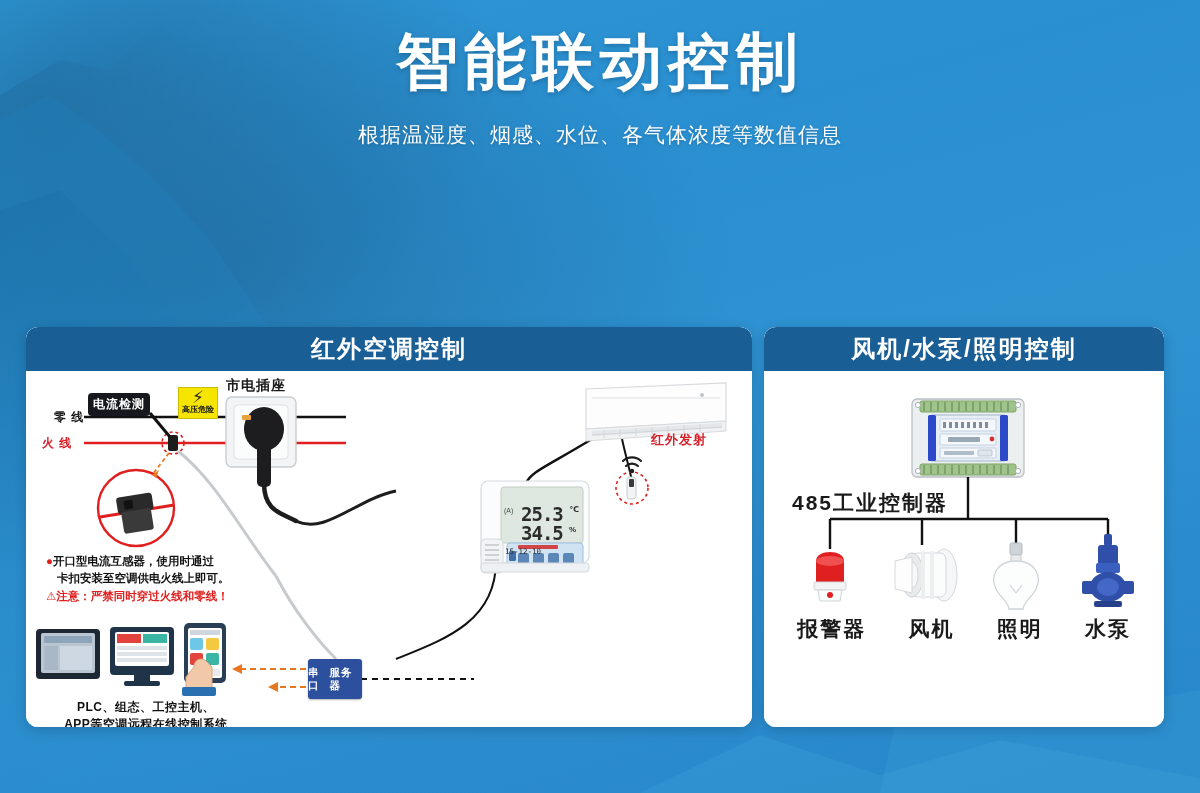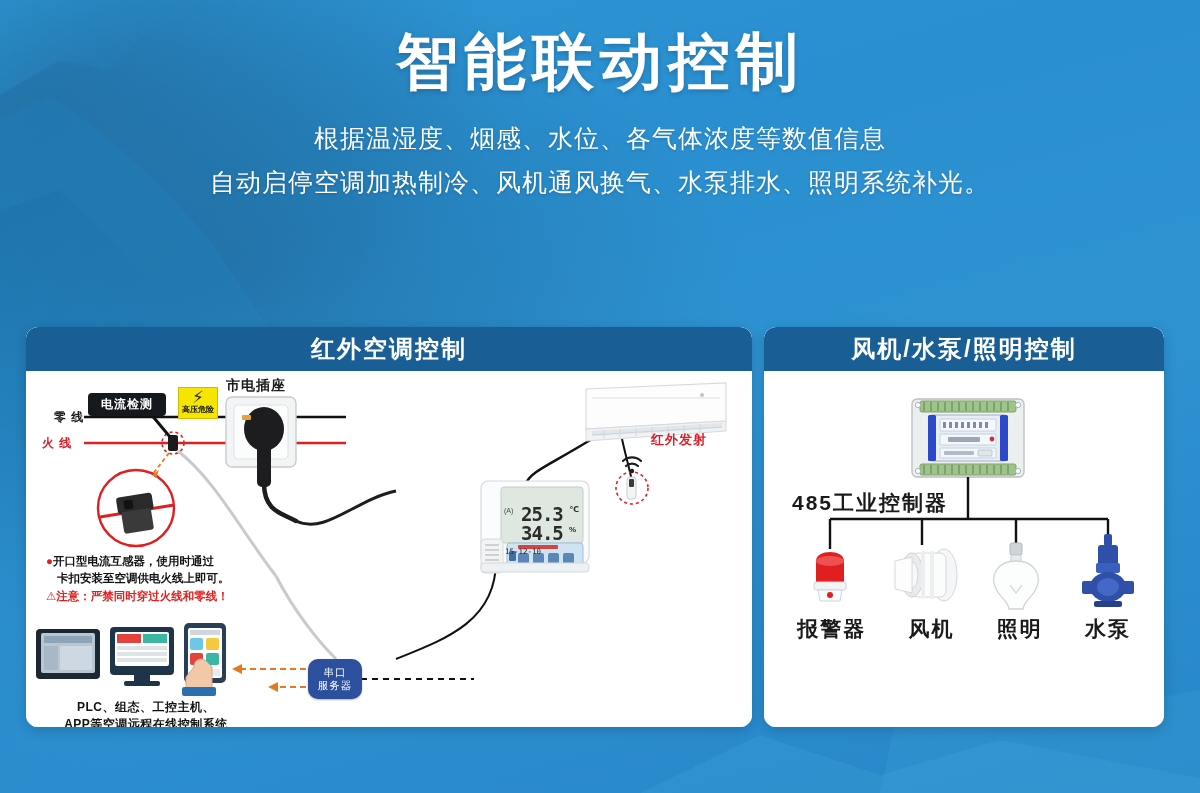--- a/index.html
+++ b/index.html
@@ -25,21 +25,21 @@
     line-height: 1.15; text-shadow: 0 2px 5px rgba(0,40,70,0.28);
   }
   .pill-wrap { margin-top: 14px; display: flex; justify-content: center; }
   .pill {
     display: inline-block; padding: 9px 34px 11px; border-radius: 24px;
     background: linear-gradient(180deg, #f4e3b4 0%, #eecf8f 48%, #e6c179 100%);
     color: #2b2b2b; font-size: 21px; font-weight: bold; letter-spacing: 2px;
     box-shadow: 0 2px 5px rgba(0,40,70,0.18);
   }
   .pill .sep { color: #6a6a6a; font-weight: normal; padding: 0 6px; }
-  .lede { margin-top: 20px; color: #ffffff; font-size: 25px; line-height: 1.75; letter-spacing: 1px;
+  .lede { margin-top: 20px; color: #ffffff; font-size: 21px; line-height: 1.75; letter-spacing: 1px;
           text-shadow: 0 1px 3px rgba(0,40,70,0.25); }
   
   .cards { position: absolute; left: 0; top: 327px; width: 1200px; height: 400px;
            display: flex; gap: 12px; padding: 0 26px; }
   .card { background: #ffffff; border-radius: 12px; position: relative;
           box-shadow: 0 3px 12px rgba(0,30,60,0.22); overflow: hidden; }
   .card.left { width: 726px; }
   .card.right { width: 400px; }
   .card-head {
     height: 44px; background: #1a5e96; color: #fff; font-size: 24px; font-weight: bold;
@@ -53,37 +53,37 @@
   .serr.l { left: 0; } .serr.r { right: 0; }
   .serr-b { position: absolute; left: 0; right: 0; bottom: 0; height: 5px;
           background-image: repeating-linear-gradient(to right, #2e95d4 0 5px, transparent 5px 10px); }
   
   .dlabel { position: absolute; font-size: 12px; color: #1a1a1a; font-weight: bold;
             white-space: nowrap; letter-spacing: 1px; }
   .dlabel.red { color: #d8202a; }
   .dlabel.big { font-size: 21px; letter-spacing: 2px; }
   .tag-black {
     position: absolute; background: #15181c; color: #fff; font-size: 12px; font-weight: bold;
-    padding: 3px 13px; border-radius: 4px; letter-spacing: 1px; white-space: nowrap;
+    padding: 3px 5px; border-radius: 4px; letter-spacing: 1px; white-space: nowrap;
   }
   .tag-yellow {
     position: absolute; background: #f6e500; border: 1px solid #c9bd00; color: #15181c;
     font-size: 8px; font-weight: bold; text-align: center; line-height: 1.05;
     padding: 2px 3px 3px; width: 40px; letter-spacing: 0;
   }
   .tag-yellow .bolt { display: block; font-size: 17px; line-height: 0.95; color: #222; }
   .notebox { position: absolute; font-size: 11.5px; line-height: 1.5; color: #111; font-weight: bold; }
   .notebox .bullet { color: #e02020; }
   .notebox .warn { color: #e02020; }
   .cap { position: absolute; text-align: center; font-size: 12px; font-weight: bold;
          color: #111; line-height: 1.45; letter-spacing: .5px; }
   .serial-box {
-    position: absolute; width: 54px; height: 40px; background: #2c4f9e; border-radius: 10px;
-    color: #fff; font-size: 10.5px; font-weight: normal; line-height: 1.25;
-    display: flex; flex-direction: column; align-items: center; justify-content: center;
+    position: absolute; width: 54px; height: 40px; background: #2c4f9e; border-radius: 3px;
+    color: #fff; font-size: 10.5px; font-weight: bold; line-height: 1.25;
+    display: flex; flex-direction: row; align-items: center; justify-content: center;
     letter-spacing: 1px; box-shadow: 0 1px 2px rgba(0,0,0,.3);
   }
 </style>
 </head>
 <body>
 
 <div id="page">
 
   <svg class="bg-mountain" viewBox="0 0 1200 793" preserveAspectRatio="none">
     <defs>
@@ -106,21 +106,20 @@
     <path d="M900,700 L1010,660 L1120,705 L1200,690 L1200,793 L880,793 Z" fill="#3a9fd8" opacity="0.30"></path>
     <path d="M640,793 L760,735 L880,775 L1000,740 L1200,778 L1200,793 Z" fill="#45a8dd" opacity="0.25"></path>
   </svg>
 
   <div class="hero">
     <div class="hero-title">智能联动控制</div>
 
 
     <div class="lede">
       <div>根据温湿度、烟感、水位、各气体浓度等数值信息</div>
-      <div>自动启停空调加热制冷、风机通风换气、水泵排水、照明系统补光。</div>
     </div>
   </div>
 
   <div class="cards">
 
     <div class="card left">
       <div class="card-head">红外空调控制</div>
       <div class="serr l"></div>
       <div class="serr r"></div>
       <div class="serr-b"></div>

